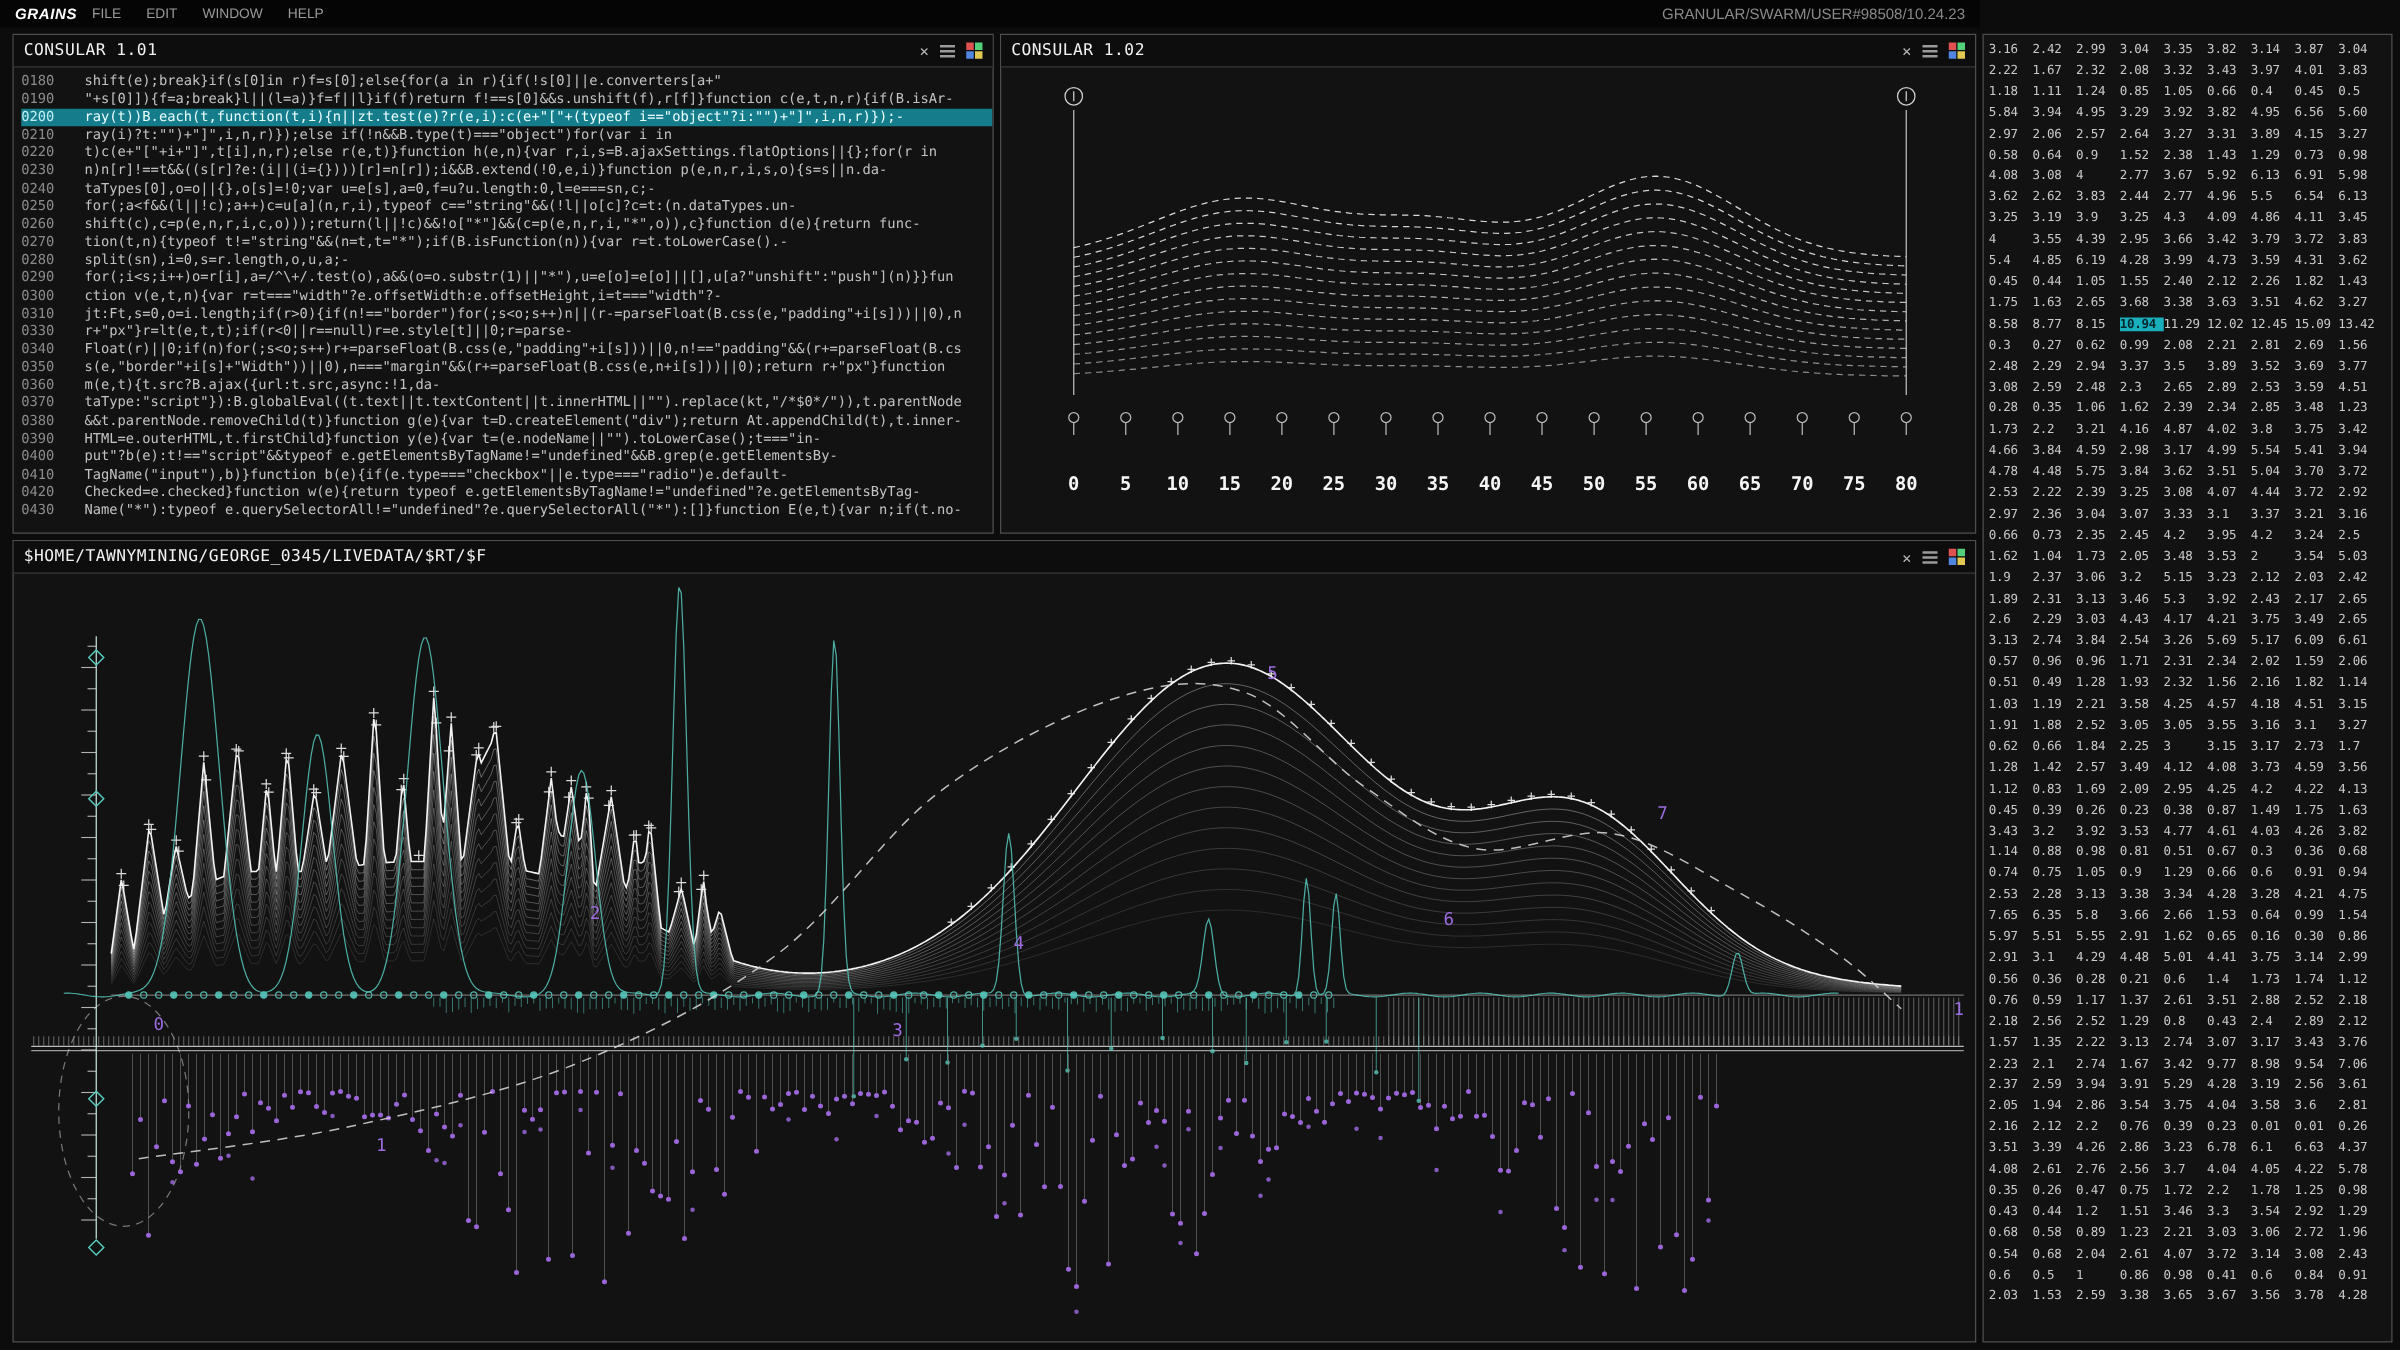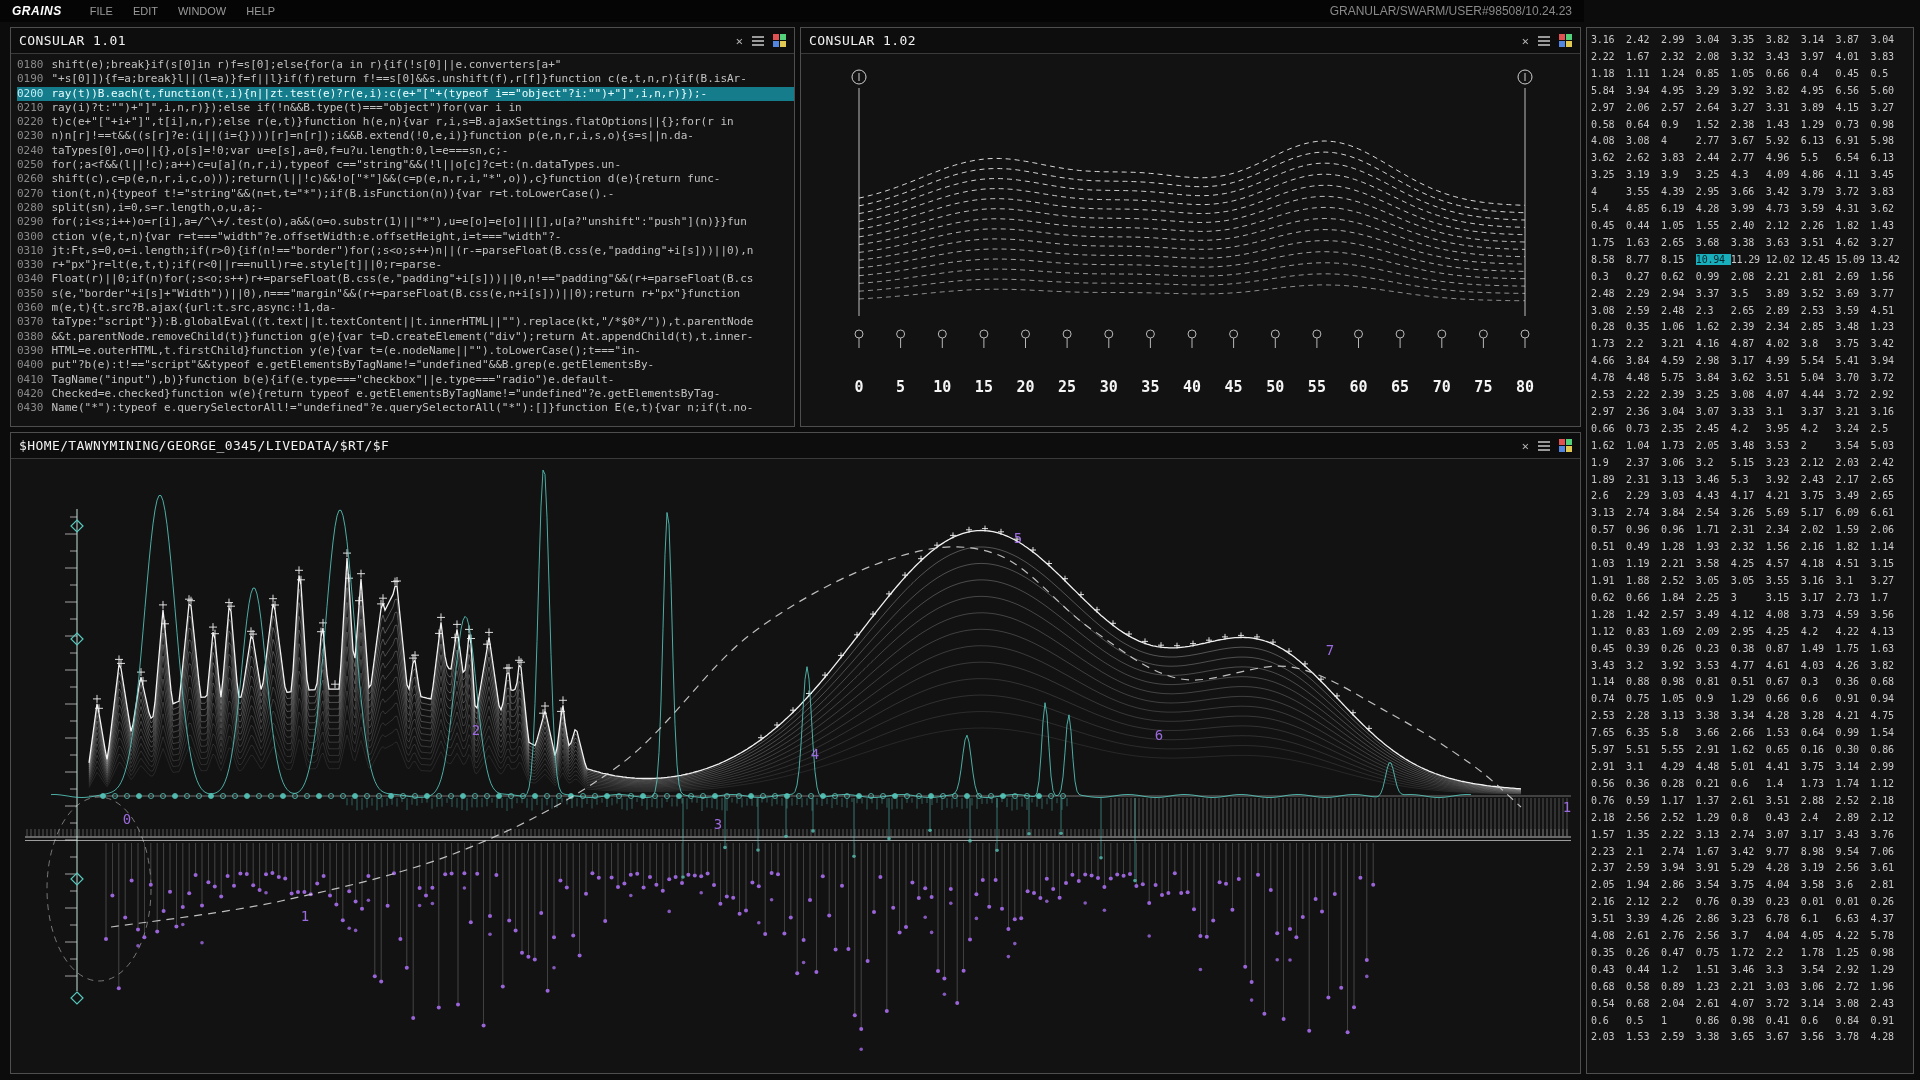--- a/index.html
+++ b/index.html
@@ -1,49 +1,49 @@
 <!DOCTYPE html>
 <html><head>
 <meta charset="utf-8">
 <style>
   *{margin:0;padding:0;box-sizing:border-box}
   html,body{width:1920px;height:1080px;overflow:hidden}
   body{background:#0c0c0c;font-family:"DejaVu Sans Mono",monospace;color:#ddd;position:relative}
 
   
   .menubar{position:absolute;top:0;left:0;width:1584px;height:22px;background:#050505;
-    display:flex;align-items:center;gap:28px;padding:0 12px;font-family:"Liberation Sans",sans-serif}
+    display:flex;align-items:center;gap:12px;padding:0 12px;font-family:"Liberation Sans",sans-serif}
   .logo{font-style:italic;font-weight:bold;font-size:12px;color:#fff;letter-spacing:.5px}
   .mitem{font-size:11px;color:#9a9a9a;cursor:pointer}
   .mstatus{margin-left:auto;font-size:12px;color:#8a8a8a;font-family:Liberation Sans, sans-serif}
 
   
   .panel{position:absolute;background:#121212;border:1px solid #4e4e4e}
   .titlebar{height:26px;display:flex;align-items:center;padding:0 8px;border-bottom:1px solid #3a3a3a;background:#0d0d0d}
   .title{font-size:13px;font-weight:normal;color:#f2f2f2;letter-spacing:.4px;white-space:nowrap}
   .controls{margin-left:auto;display:flex;gap:9px;align-items:center}
   .ctl{cursor:pointer;display:inline-flex}
   .close{color:#b5b5b5;font-size:12px;line-height:1}
   .bars{flex-direction:column;gap:2px}
   .bars i{display:block;width:12px;height:2px;background:#9a9a9a}
   .tiles{display:grid;grid-template-columns:6px 6px;grid-template-rows:6px 6px;gap:1px}
   .tiles i{display:block;width:6px;height:6px}
 
   
   .code{padding:4px 0 0 6px;height:calc(100% - 26px);overflow:hidden}
   .cl{white-space:pre;font-size:11px;line-height:14.3px;color:#c2c2c2}
-  .ln{color:#8b8b8b;margin-right:8px}
+  .ln{color:#8b8b8b;margin-right:24px}
   .cl.hl{background:#157c8c;color:#eaffff}
   .cl.hl .ln{color:#bfeef4}
 
   
   .flow{padding:4px 4px;height:calc(100% - 26px);overflow:hidden}
   .tr{white-space:pre;font-size:10px;line-height:16.9px;color:#c9c9c9;letter-spacing:-.2px}
   .td{white-space:pre}
-  .td-hl{background:#19aebc;color:#04262b;font-weight:normal}
+  .td-hl{background:#19aebc;color:#04262b;font-weight:bold}
 
   
   .chart-body{height:calc(100% - 26px);overflow:hidden;position:relative}
   svg{display:block}
   .axlab{fill:#f5f5f5;font:bold 15px "DejaVu Sans Mono",monospace;text-anchor:middle}
   .plabel{fill:#9d6be0;font:14px "DejaVu Sans Mono",monospace;text-anchor:middle}
 </style>
 </head>
 <body>
 

